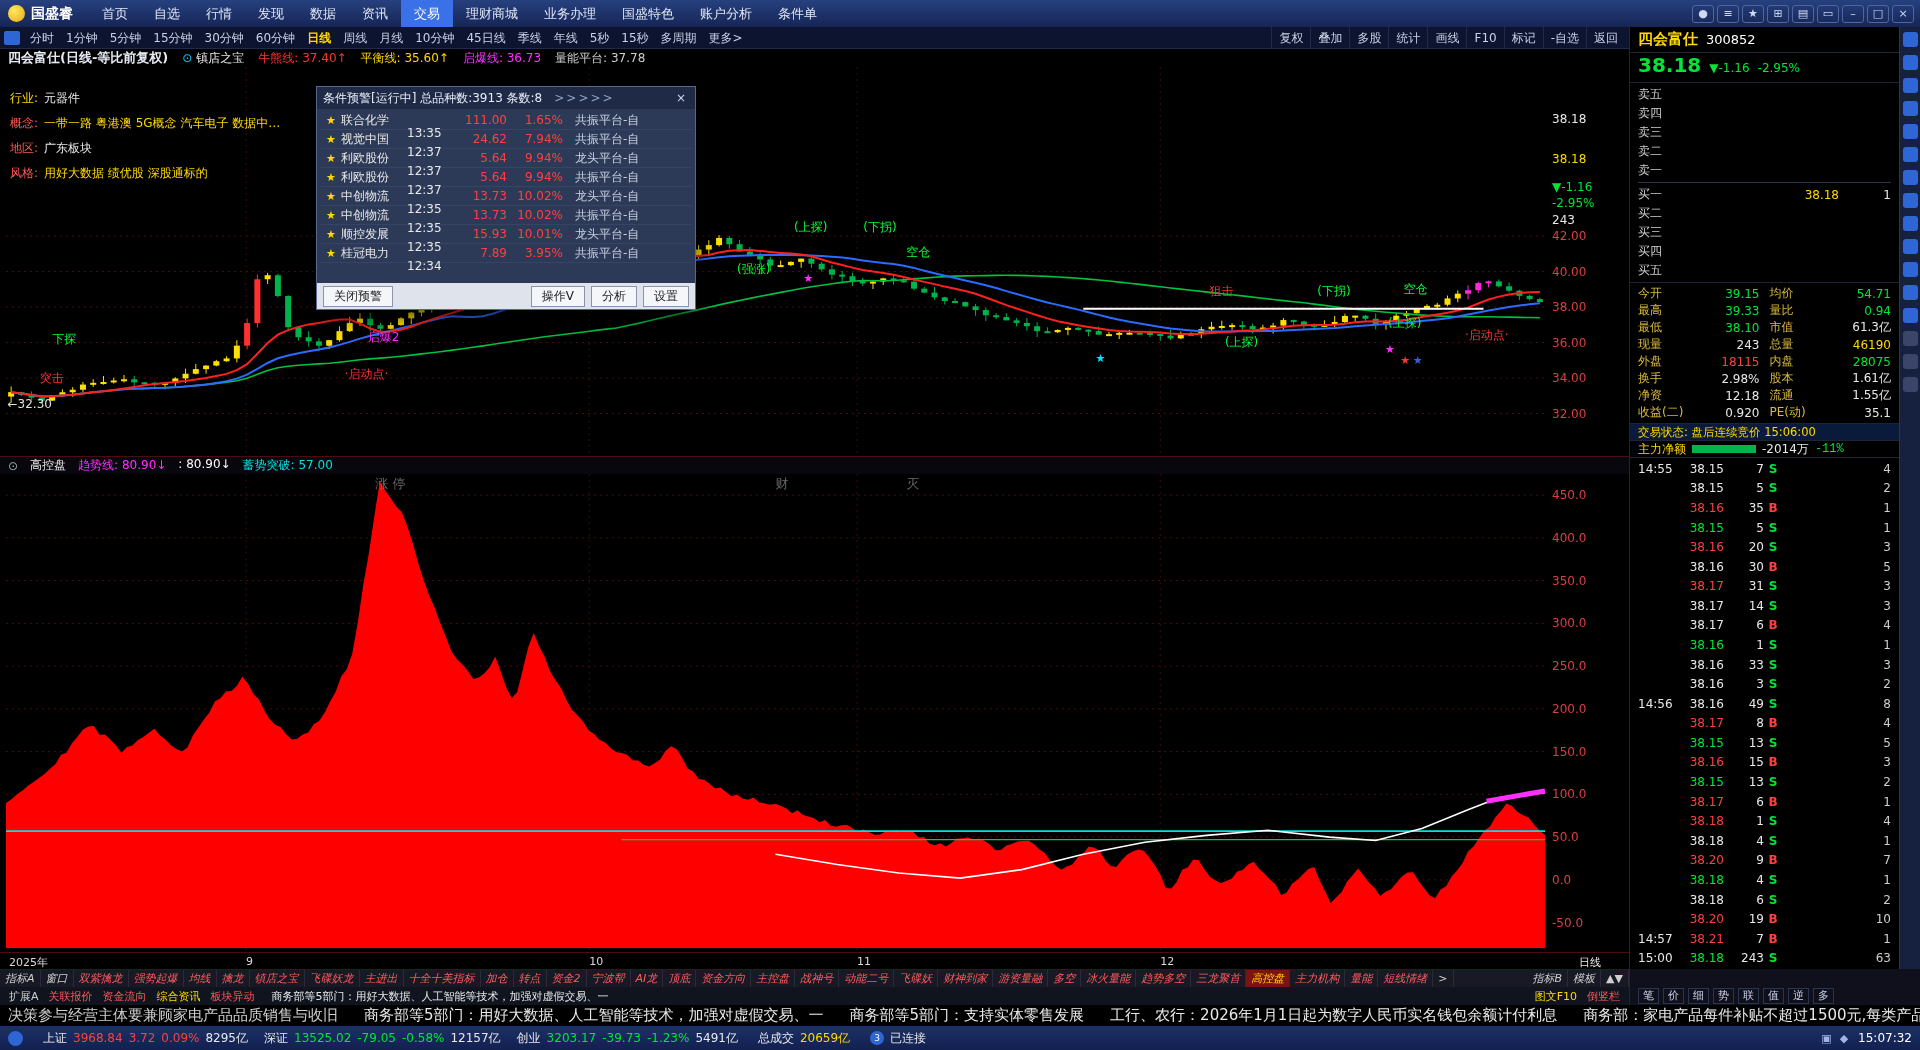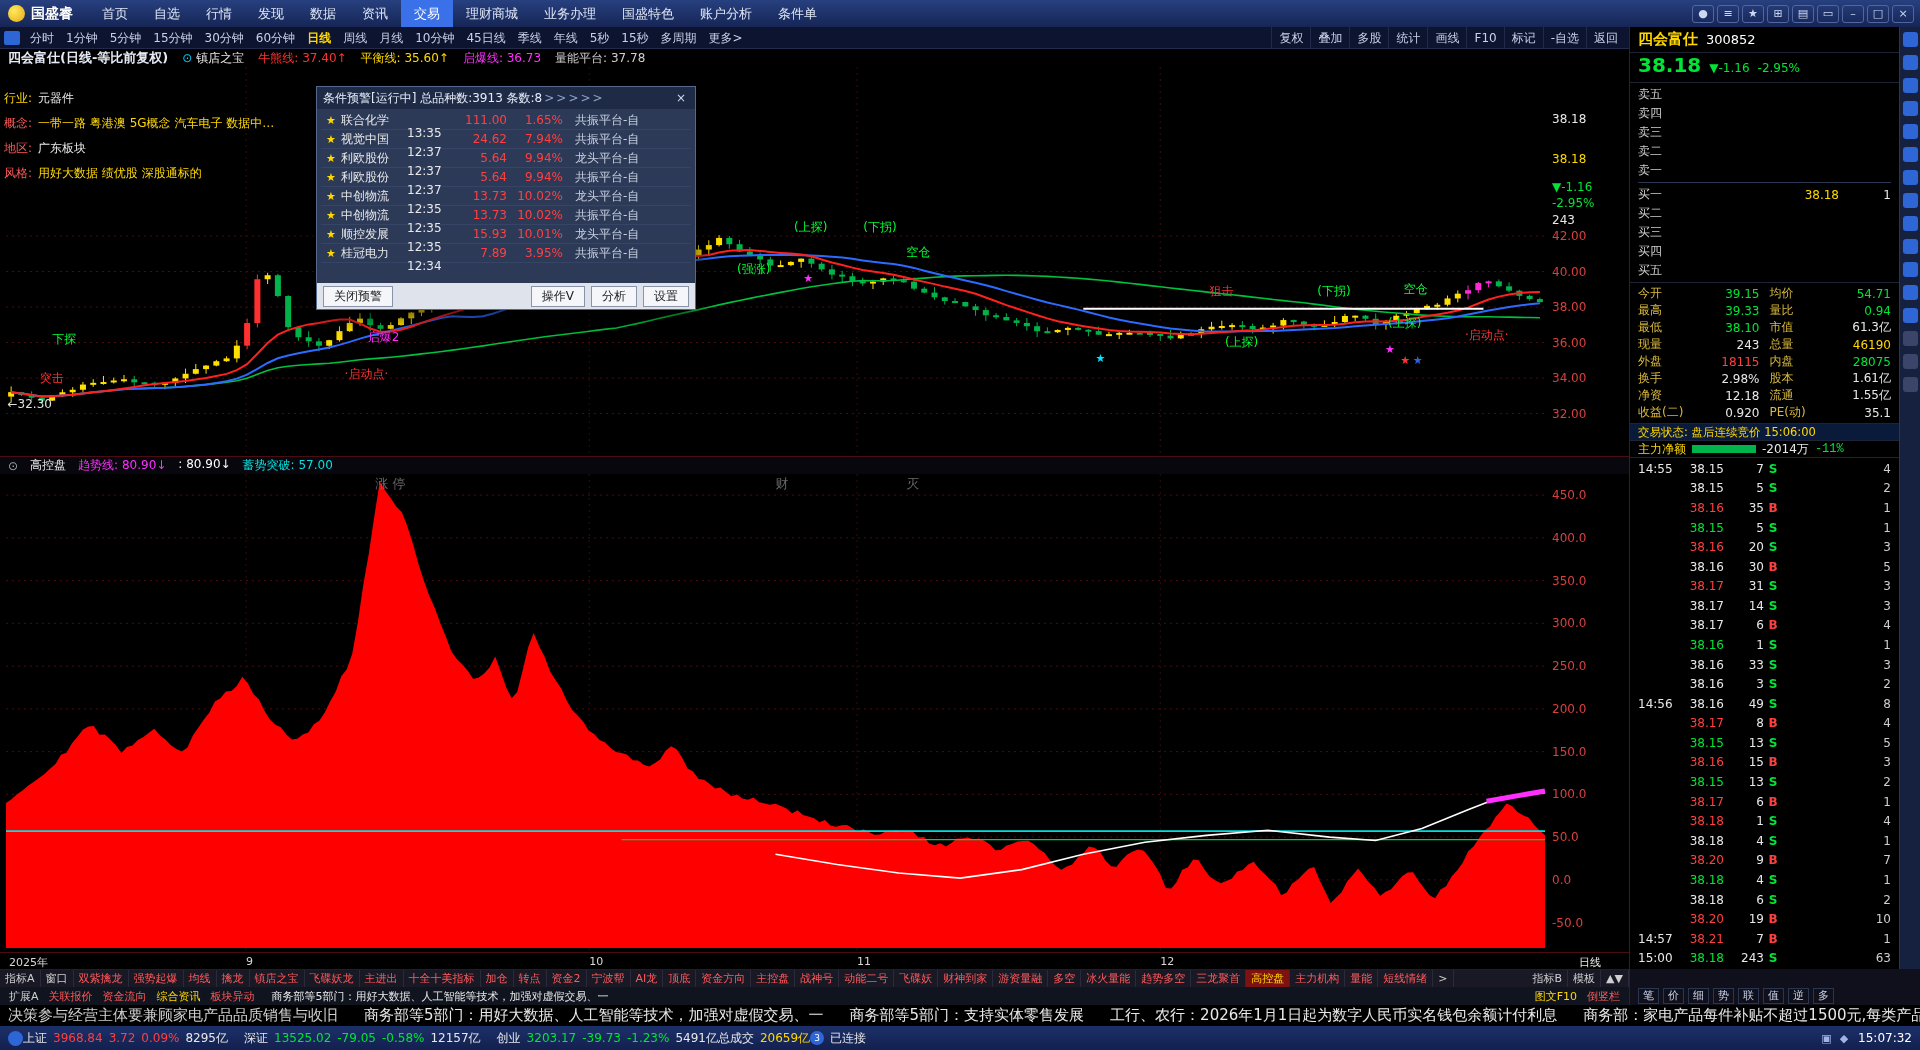--- a/index.html
+++ b/index.html
@@ -38,47 +38,47 @@
 #candle-panel{position:absolute;left:0;top:67px;width:1629px;height:389px;background:#000;}
 #ind-header{position:absolute;left:0;top:456px;width:1629px;height:18px;background:#07070d;
   border-top:1px solid #4a0d12;display:flex;align-items:center;gap:12px;padding:0 8px;z-index:6;}
 #ind-panel{position:absolute;left:0;top:474px;width:1629px;height:478px;background:#000;}
 #date-axis{position:absolute;left:0;top:952px;width:1629px;height:17px;background:#000;
   border-top:1px solid #4a0d12;z-index:6;}
 .dx-label{position:absolute;top:2px;color:#d8d8d8;font-size:11px;}
 #dx-period{position:absolute;right:28px;top:2px;color:#e8e8e8;font-size:11px;}
 
 
-#meta{position:absolute;left:4px;top:86px;z-index:8;}
+#meta{position:absolute;left:10px;top:86px;z-index:8;}
 .meta-row{line-height:25px;font-size:12px;white-space:nowrap;}
 .meta-row .l{margin-right:6px;}
 
 
 #tabs-row{position:absolute;left:0;top:969px;width:1629px;height:18px;background:#191926;
   border-top:1px solid #4a0d12;display:flex;align-items:center;overflow:hidden;z-index:6;}
-.itab{padding:2px 5px;font-size:11px;color:#ff5a5a;border-right:1px solid #2a2a3a;line-height:17px;white-space:nowrap;}
+.itab{padding:2px 5px;font-size:11px;color:#ff5a5a;border-right:1px solid #2a2a3a;line-height:17px;white-space:nowrap;font-style:italic;}
 .itab.plain{color:#cfcfcf;}
 .itab.active{background:#7c1212;color:#ffd800;}
 .itab-right{margin-left:auto;display:flex;align-items:center;}
 .itab-right .itab{color:#cfcfcf;}
 
 #ext-row{position:absolute;left:0;top:987px;width:1629px;height:18px;background:#10141f;
   display:flex;align-items:center;gap:2px;padding:0 4px;overflow:hidden;z-index:6;}
 .etab{font-size:11px;color:#ff5a5a;padding:0 5px;white-space:nowrap;}
 .etab.first{color:#cfcfcf;}
 .etab.active{color:#ffd800;}
 #ext-news{flex:1;color:#e8e8e8;white-space:nowrap;overflow:hidden;font-size:11px;padding-left:10px;}
 .ext-right{padding:0 5px;font-size:11px;white-space:nowrap;}
 
 #ticker{position:absolute;left:0;top:1005px;width:1920px;height:21px;background:#000;
   display:flex;align-items:center;gap:26px;padding:0 8px;overflow:hidden;white-space:nowrap;z-index:6;}
 .tick-item{font-size:15px;}
 
 #statusbar{position:absolute;left:0;top:1026px;width:1920px;height:24px;
-  background:linear-gradient(#1c3069,#12204e);display:flex;align-items:center;gap:0;
+  background:linear-gradient(#1c3069,#12204e);display:flex;align-items:center;gap:20px;
   padding:0 8px;z-index:30;font-size:12px;}
 .sb-dot{width:15px;height:15px;border-radius:50%;background:#2e66d6;}
 .sb-group{display:flex;gap:6px;align-items:center;white-space:nowrap;}
 .sb-badge{width:14px;height:14px;border-radius:50%;background:#2e66d6;color:#fff;font-size:9px;
   display:inline-flex;align-items:center;justify-content:center;}
 .sb-right{margin-left:auto;display:flex;gap:10px;align-items:center;}
 .sb-ic{color:#9fb4e6;font-size:11px;}
 #sb-time{color:#fff;}
 
 
@@ -124,21 +124,21 @@
 
 #rail{position:absolute;left:1899px;top:27px;width:21px;height:942px;background:#16203f;
   border-left:1px solid #2a3550;display:flex;flex-direction:column;align-items:center;
   padding-top:5px;gap:8px;z-index:10;}
 .rail-icon{width:15px;height:15px;border-radius:3px;background:#2e66d6;}
 .rail-icon.dim{background:#3a4569;}
 
 
 #dialog{position:absolute;left:316px;top:86px;width:380px;height:224px;background:#2c3a58;
   border:1px solid #55688f;box-shadow:0 6px 20px rgba(0,0,0,.7);z-index:40;display:flex;flex-direction:column;}
-.dlg-title{height:22px;background:#1e2a46;display:flex;align-items:center;gap:2px;padding:0 6px;color:#e6ecf8;}
+.dlg-title{height:22px;background:#1e2a46;display:flex;align-items:center;gap:12px;padding:0 6px;color:#e6ecf8;}
 .dlg-arrows{color:#8fa3c8;letter-spacing:2px;}
 .dlg-close{margin-left:auto;color:#cfd8ee;width:16px;text-align:center;}
 #dlg-rows{flex:1;padding:2px 4px;}
 .dlg-row{height:19px;display:flex;align-items:center;border-bottom:1px solid #364466;font-size:12px;}
 .dlg-row .ic{width:20px;color:#ffd800;text-align:center;font-size:11px;}
 .dlg-row .nm{width:66px;color:#e8e8e8;}
 .dlg-row .tm{width:44px;color:#e8e8e8;margin-top:25px;}
 .dlg-row .pr{width:56px;text-align:right;color:#ff4040;}
 .dlg-row .pc{width:56px;text-align:right;color:#ff4040;}
 .dlg-row .ty{flex:1;padding-left:12px;color:#c8d0e0;}

